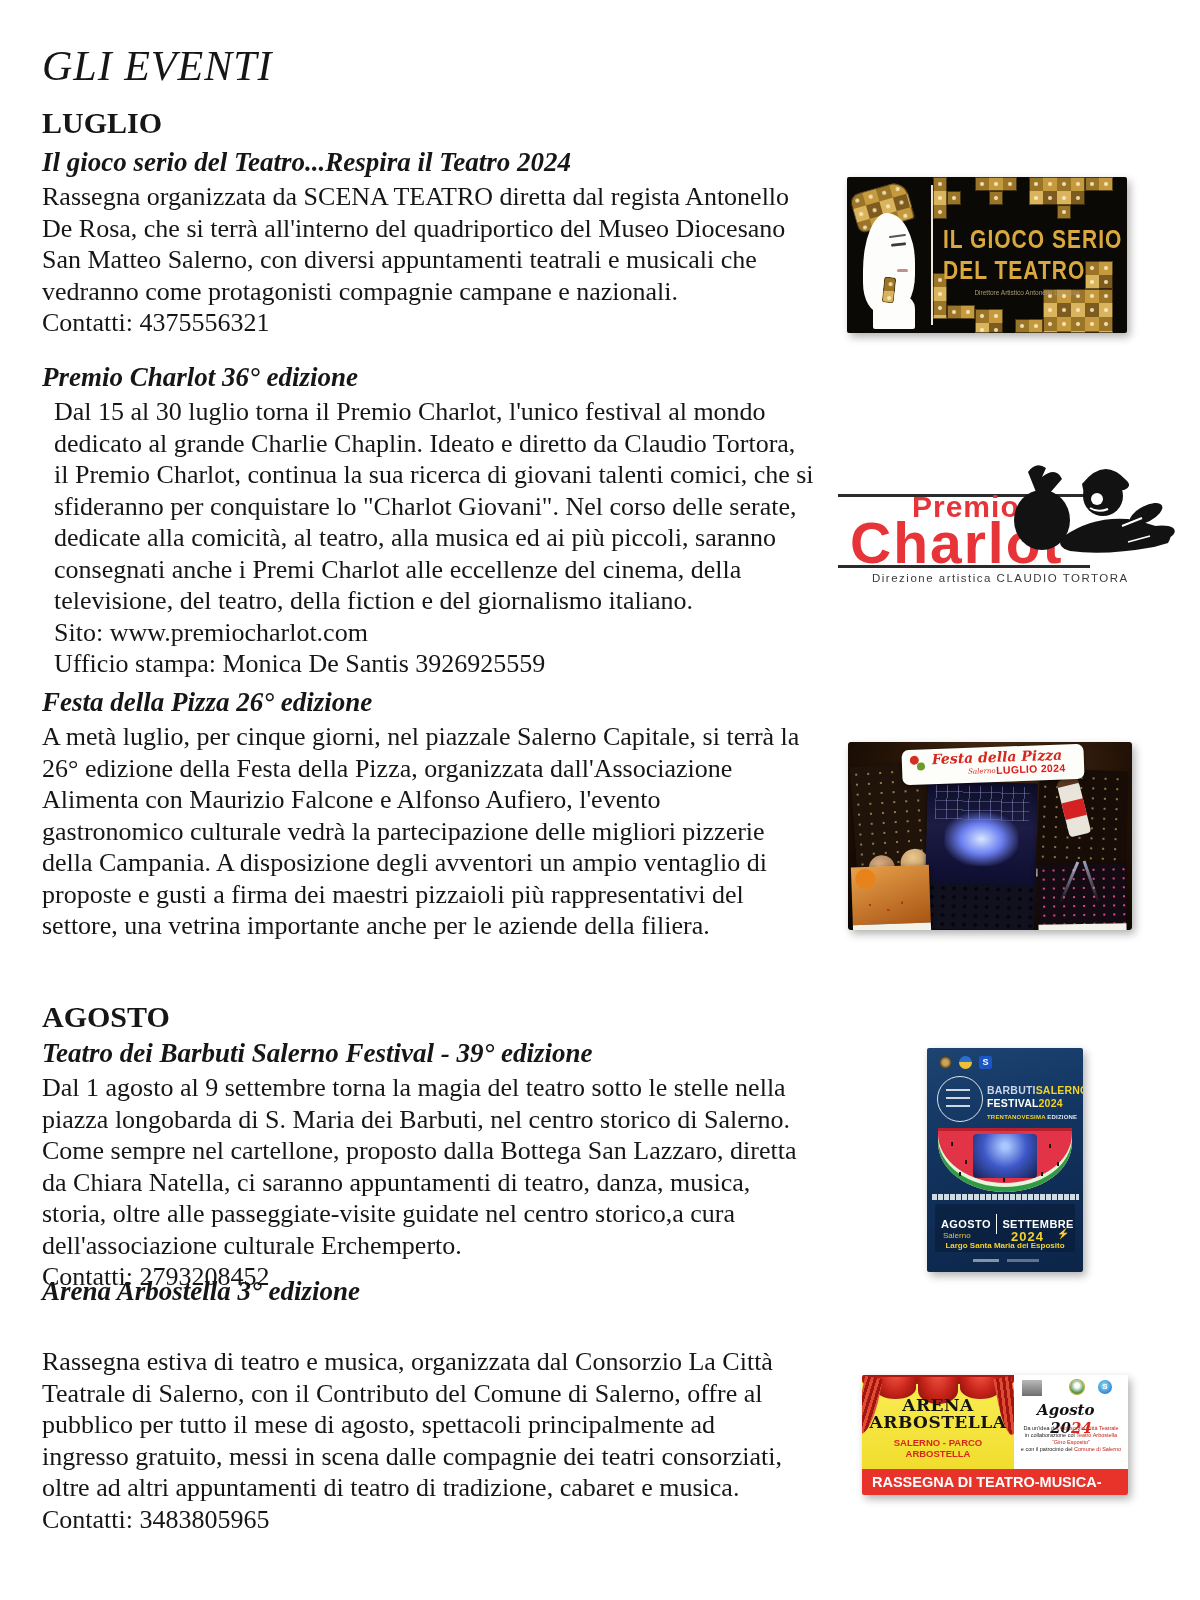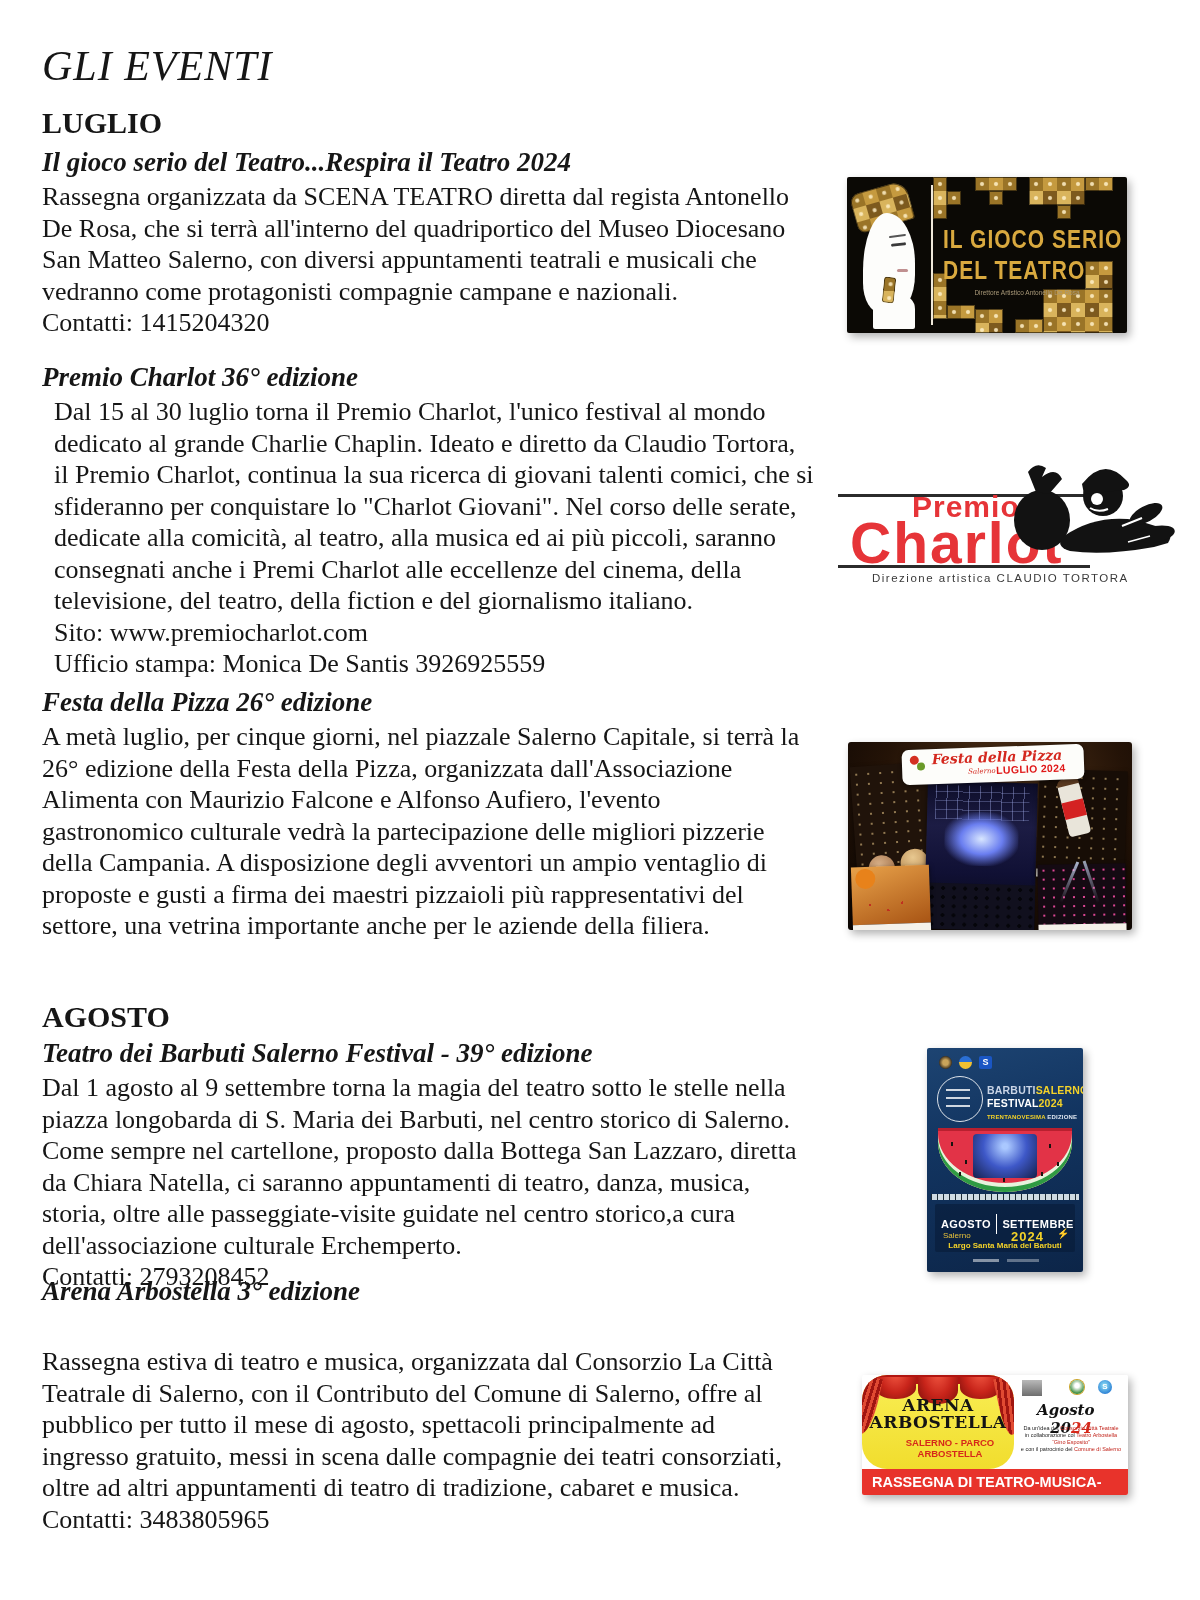--- a/index.html
+++ b/index.html
@@ -107,33 +107,33 @@
   .bb-bolt{position:absolute;left:122px;top:24px;font-size:10px;color:#2aa8e8;}
   .bb-city{position:absolute;left:8px;top:27px;font-family:"Liberation Sans",sans-serif;
            font-size:8px;color:#e8c23a;}
   .bb-venue{position:absolute;left:4px;top:37px;width:132px;text-align:center;
             font-family:"Liberation Sans",sans-serif;font-weight:700;font-size:8px;color:#f3d229;}
   .bb-foot{position:absolute;left:46px;top:211px;width:26px;height:3px;background:rgba(255,255,255,.5);}
   .bb-foot2{position:absolute;left:80px;top:211px;width:32px;height:3px;background:rgba(255,255,255,.35);}
   
   .ab{left:862px;top:1375px;width:266px;height:120px;background:#fff;overflow:hidden;}
   .ab-main{position:absolute;left:0;top:0;right:0;height:94px;display:flex;}
-  .ab-yellow{position:relative;width:152px;background:linear-gradient(#f9ee55,#f1dd2d);overflow:hidden;border-radius:25px;}
+  .ab-yellow{position:relative;width:152px;background:linear-gradient(#f9ee55,#f1dd2d);overflow:hidden;}
   .ab-bar{position:absolute;left:0;right:0;top:0;height:9px;background:#b01510;border-radius:0 0 4px 4px;}
   .ab-swags{position:absolute;left:12px;right:12px;top:2px;display:flex;}
   .ab-swag{flex:1;margin:0 1px;border-radius:0 0 50% 50%;
            background:radial-gradient(ellipse at 50% -30%, #f05540 8%, #c8241a 55%, #7e0f0a 100%);}
   .ab-tail{position:absolute;top:2px;width:18px;height:58px;
            background:repeating-linear-gradient(95deg,#e04a32 0 3px,#a01510 3px 6px);
            border-radius:0 0 60% 40% / 0 0 70% 50%;}
   .ab-title{position:absolute;left:0;top:22px;width:100%;text-align:center;
             font-family:"DejaVu Serif",serif;font-weight:700;font-size:17px;line-height:17px;
             letter-spacing:.5px;color:#141414;}
   .ab-sub{position:absolute;left:0;top:62px;width:100%;text-align:center;
-          font-family:"Liberation Sans",sans-serif;font-weight:700;font-size:9.5px;color:#d6281a;padding-left:12px;}
+          font-family:"Liberation Sans",sans-serif;font-weight:700;font-size:9.5px;color:#d6281a;}
   .ab-white{position:relative;flex:1;background:#fff;}
   .ab-lg1{position:absolute;left:8px;top:5px;width:20px;height:16px;
           background:linear-gradient(#b9b9b9,#6e6e6e);}
   .ab-lg2{position:absolute;left:56px;top:5px;width:14px;height:14px;border-radius:50%;
           background:radial-gradient(circle at 50% 40%, #fff 20%, #3f8f3f 70%, #1f5f1f 100%);
           box-shadow:0 0 0 1px #caa42a;}
   .ab-lg3{position:absolute;left:84px;top:5px;width:14px;height:14px;border-radius:50%;
           background:radial-gradient(circle at 45% 40%, #7fd0f0 15%, #2a7fd4 75%);
           color:#fff;font:700 8px "Liberation Sans",sans-serif;text-align:center;line-height:14px;}
   .ab-date{position:absolute;left:0;top:26px;width:100%;text-align:center;
@@ -151,21 +151,21 @@
 
 <div class="page">
 
   <div class="abs doc-title">GLI EVENTI</div>
 
   <div class="abs month-h" style="top:106px;">LUGLIO</div>
 
   <div class="abs ev-title" style="top:147px;">Il gioco serio del Teatro...Respira il Teatro 2024</div>
   <div class="abs ev-body" style="top:181px;">
     <span>Rassegna organizzata da SCENA TEATRO diretta dal regista Antonello De Rosa, che si terrà all'interno del quadriportico del Museo Diocesano San Matteo Salerno, con diversi appuntamenti teatrali e musicali che vedranno come protagonisti compagnie campane e nazionali.</span>
-    <div class="ev-line">Contatti: 1415204320</div>
+    <div class="ev-line">Contatti: 4375556321</div>
   </div>
 
   <div class="abs ev-title" style="top:362px;">Premio Charlot 36° edizione</div>
   <div class="abs ev-body" style="top:396px;margin-left:12px;">
     <span>Dal 15 al 30 luglio torna il Premio Charlot, l'unico festival al mondo dedicato al grande Charlie Chaplin. Ideato e diretto da Claudio Tortora, il Premio Charlot, continua la sua ricerca di giovani talenti comici, che si sfideranno per conquistare lo "Charlot Giovani". Nel corso delle serate, dedicate alla comicità, al teatro, alla musica ed ai più piccoli, saranno consegnati anche i Premi Charlot alle eccellenze del cinema, della televisione, del teatro, della fiction e del giornalismo italiano.</span>
     <div class="ev-line">Sito: www.premiocharlot.com</div>
     <div class="ev-line">Ufficio stampa: Monica De Santis 3926925559</div>
   </div>
 
   <div class="abs ev-title" style="top:687px;">Festa della Pizza 26° edizione</div>
@@ -293,21 +293,21 @@
     <div class="bb-panel">
 
       <div class="bb-months">
         <span>AGOSTO</span>
         <span class="bb-sep"></span>
         <span>SETTEMBRE</span>
       </div>
       <div class="bb-city">Salerno</div>
       <div class="bb-year">2024</div>
       <div class="bb-bolt">⚡</div>
-      <div class="bb-venue">Largo Santa Maria dei Barbuti</div>
+      <div class="bb-venue">Largo Santa Maria dei Esposito</div>
     </div>
     <div class="bb-foot"></div>
     <div class="bb-foot2"></div>
   </div>
 
   <div class="poster ab">
     <div class="ab-main">
       <div class="ab-yellow">
         <div class="ab-bar"></div>
         <div class="ab-swags">

